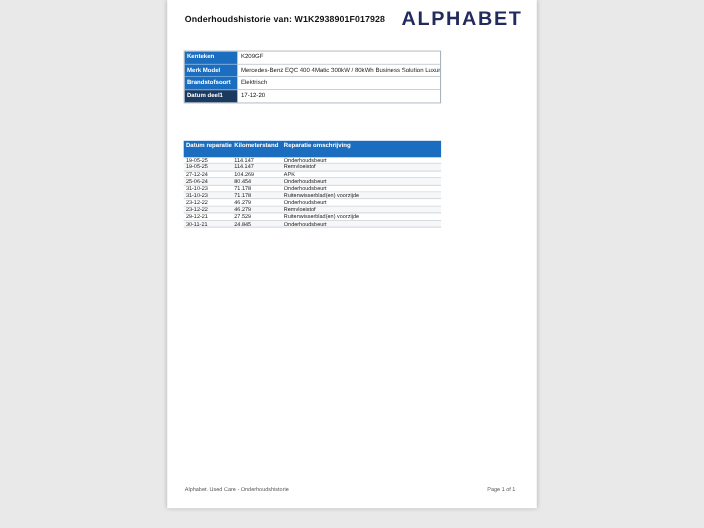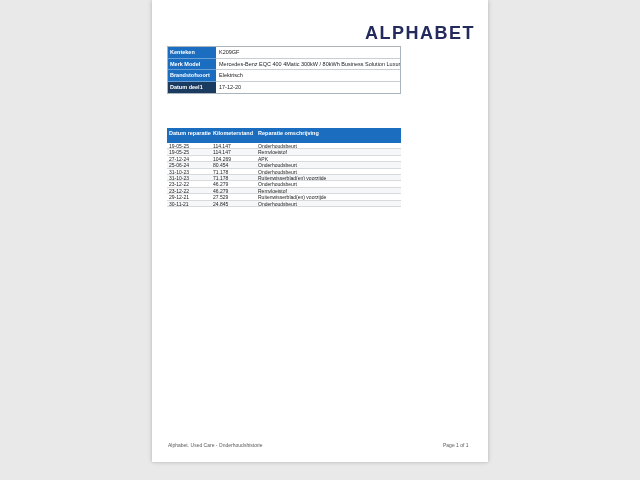--- a/index.html
+++ b/index.html
@@ -27,21 +27,20 @@
     white-space: nowrap;
   }
   .logo {
     position: absolute;
     right: 13px; top: 7px;
     font-size: 18px;
     font-weight: bold;
     color: var(--logo-navy);
     letter-spacing: 1.5px;
     white-space: nowrap;
-    margin-top: 16px;
   }
   
   .vehicle-info {
     position: absolute;
     left: 15px; top: 46px;
     width: 234px;
     border: 0.5px solid #aab4bd;
   }
   .vi-row { display: flex; height: 11.5px; }
   .vi-label {
@@ -118,20 +117,21 @@
     font-size: 5px;
     color: #5a5a5a;
     white-space: nowrap;
   }
 </style>
 </head>
 <body>
 
 <div class="page">
 
+  <div class="doc-title">Onderhoudshistorie van: W1K2938901F017928</div>
 
   <div class="logo">ALPHABET</div>
 
   <div class="vehicle-info">
       <div class="vi-row">
         <div class="vi-label">Kenteken</div>
         <div class="vi-value">K209GF</div>
       </div>
       <div class="vi-row">
         <div class="vi-label">Merk Model</div>

